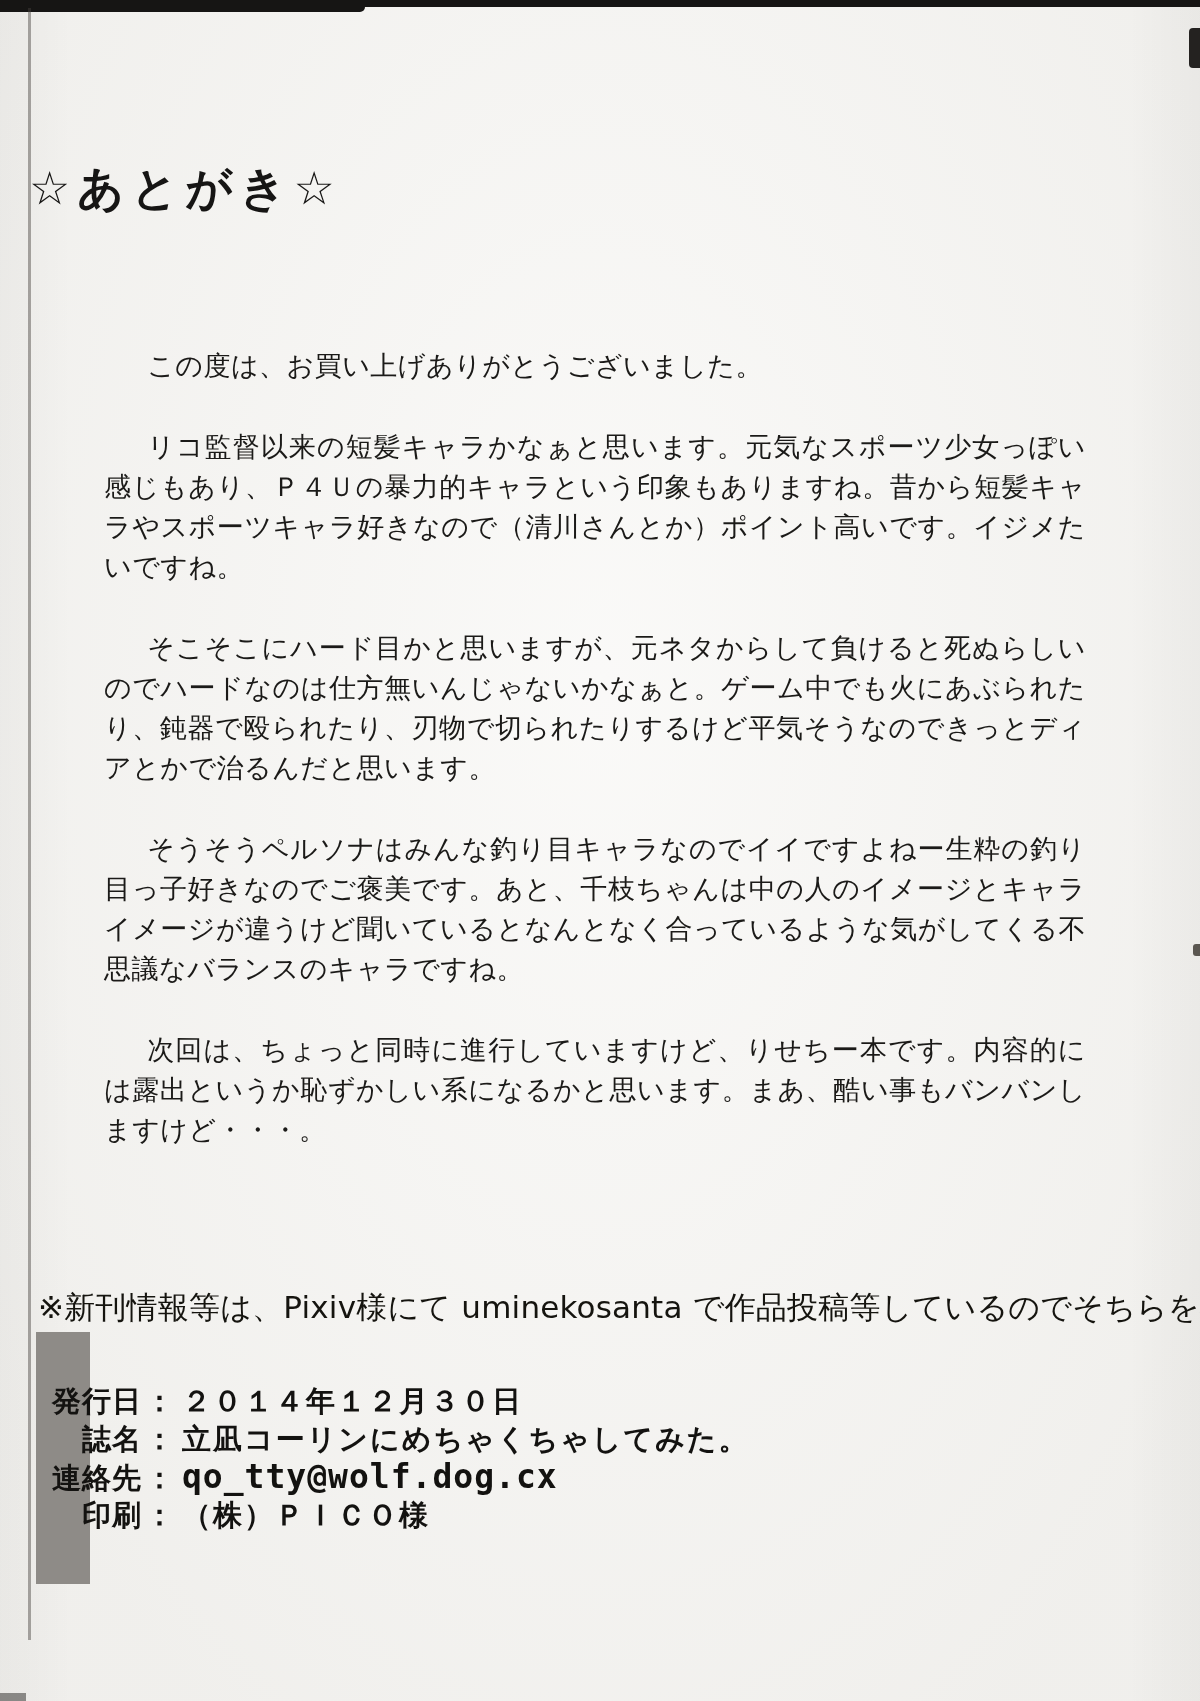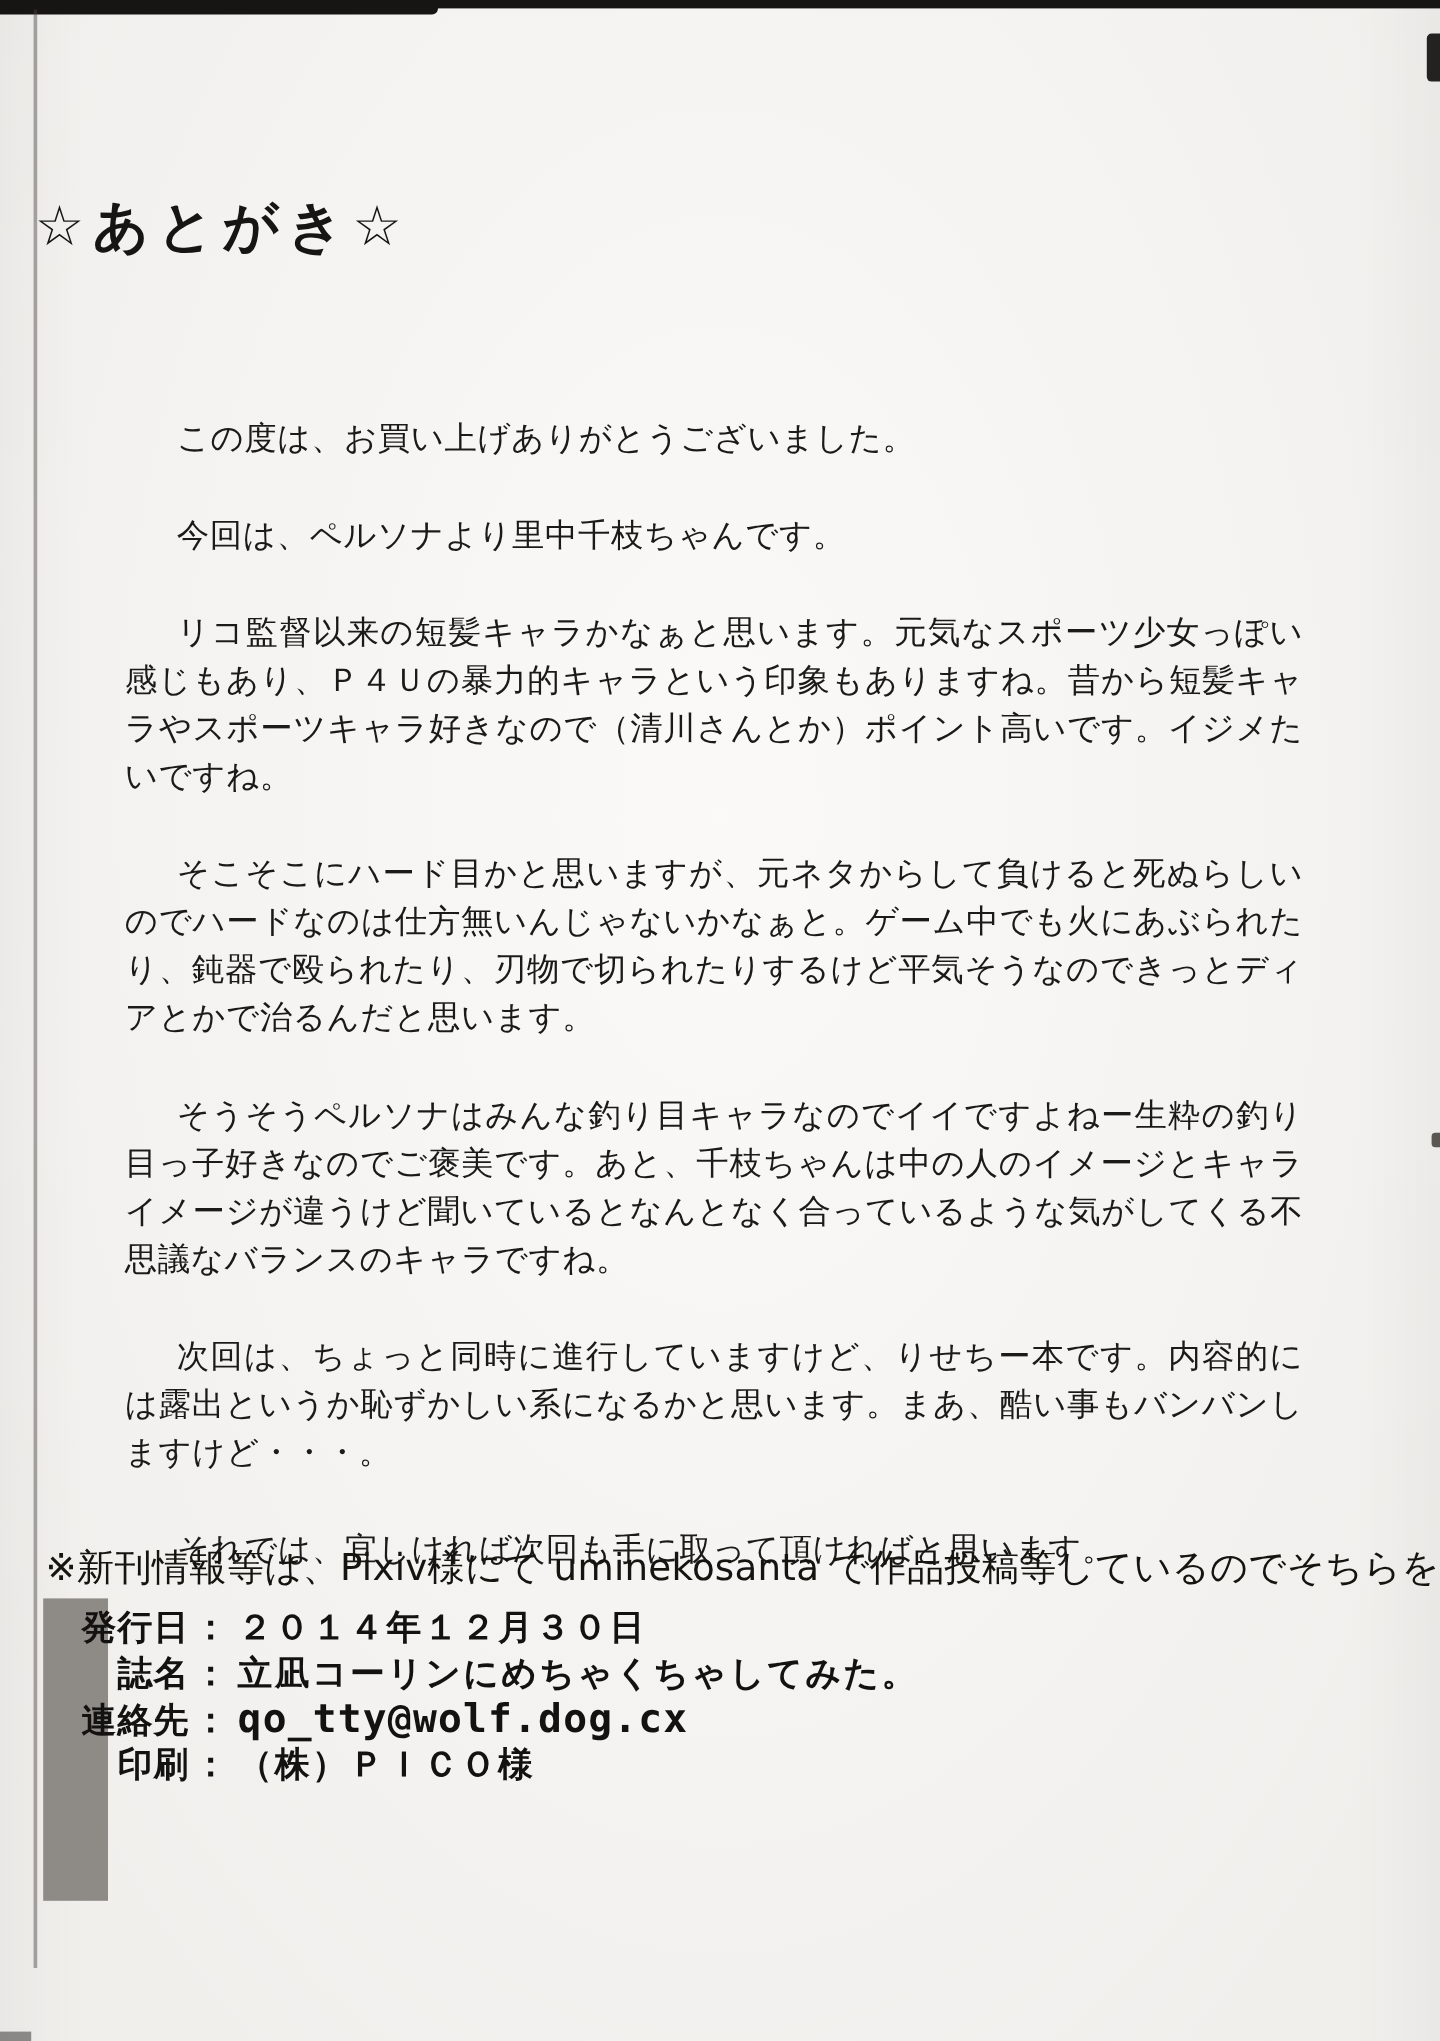--- a/index.html
+++ b/index.html
@@ -36,22 +36,22 @@
     text-align:justify;color:#1b1a18;
   }
   .body-text p{margin:0 12px 41px 0;text-indent:1.6em;}
   .note{
     position:absolute;top:1291px;left:38px;width:1146px;
     font-size:31px;line-height:32px;letter-spacing:0.2px;
     color:#15140f;white-space:nowrap;
   }
   .colophon{
     position:absolute;top:1332px;left:0;width:1200px;height:252px;
-    display:flex;flex-direction:column;justify-content:flex-start;
-    padding:5px 0 6px 16px;box-sizing:border-box;
+    display:flex;flex-direction:column;justify-content:center;
+    padding:5px 0 6px 0;box-sizing:border-box;
     font-weight:bold;color:#131210;
   }
   .gray-bar{position:absolute;top:0;left:36px;width:54px;height:252px;background:#8e8b87;}
   .crow{position:relative;height:38px;line-height:38px;font-size:29px;white-space:nowrap;}
   .clabel{display:inline-block;width:142px;text-align:right;letter-spacing:1px;}
   .csep{display:inline-block;padding:0 8px 0 3px;}
   .cvalue{letter-spacing:2px;}
   .cvalue.mono{font-family:"DejaVu Sans Mono","Liberation Mono",monospace;letter-spacing:1px;font-size:33px;}
 </style>
 </head>
@@ -63,26 +63,24 @@
   <div class="scan-top-thick"></div>
   <div class="scan-left-line"></div>
   <div class="scan-right-mark"></div>
   <div class="scan-right-speck"></div>
   <div class="scan-bottom-speck"></div>
 
   <h1 class="title">☆あとがき☆</h1>
 
   <div class="body-text">
     <p>この度は、お買い上げありがとうございました。</p>
-    <p>今回は、ペルソナより里中千枝ちゃんです。</p>
     <p>リコ監督以来の短髪キャラかなぁと思います。元気なスポーツ少女っぽい感じもあり、Ｐ４Ｕの暴力的キャラという印象もありますね。昔から短髪キャラやスポーツキャラ好きなので（清川さんとか）ポイント高いです。イジメたいですね。</p>
     <p>そこそこにハード目かと思いますが、元ネタからして負けると死ぬらしいのでハードなのは仕方無いんじゃないかなぁと。ゲーム中でも火にあぶられたり、鈍器で殴られたり、刃物で切られたりするけど平気そうなのできっとディアとかで治るんだと思います。</p>
     <p>そうそうペルソナはみんな釣り目キャラなのでイイですよねー生粋の釣り目っ子好きなのでご褒美です。あと、千枝ちゃんは中の人のイメージとキャライメージが違うけど聞いているとなんとなく合っているような気がしてくる不思議なバランスのキャラですね。</p>
     <p>次回は、ちょっと同時に進行していますけど、りせちー本です。内容的には露出というか恥ずかしい系になるかと思います。まあ、酷い事もバンバンしますけど・・・。</p>
-    <p>それでは、宜しければ次回も手に取って頂ければと思います。</p>
   </div>
 
   <div class="note">※新刊情報等は、Pixiv様にて uminekosanta で作品投稿等しているのでそちらを確認して下さい。</div>
 
   <div class="colophon">
     <div class="gray-bar"></div>
 
     <div class="crow">
       <span class="clabel">発行日</span><span class="csep">：</span><span class="cvalue">２０１４年１２月３０日</span>
     </div>

